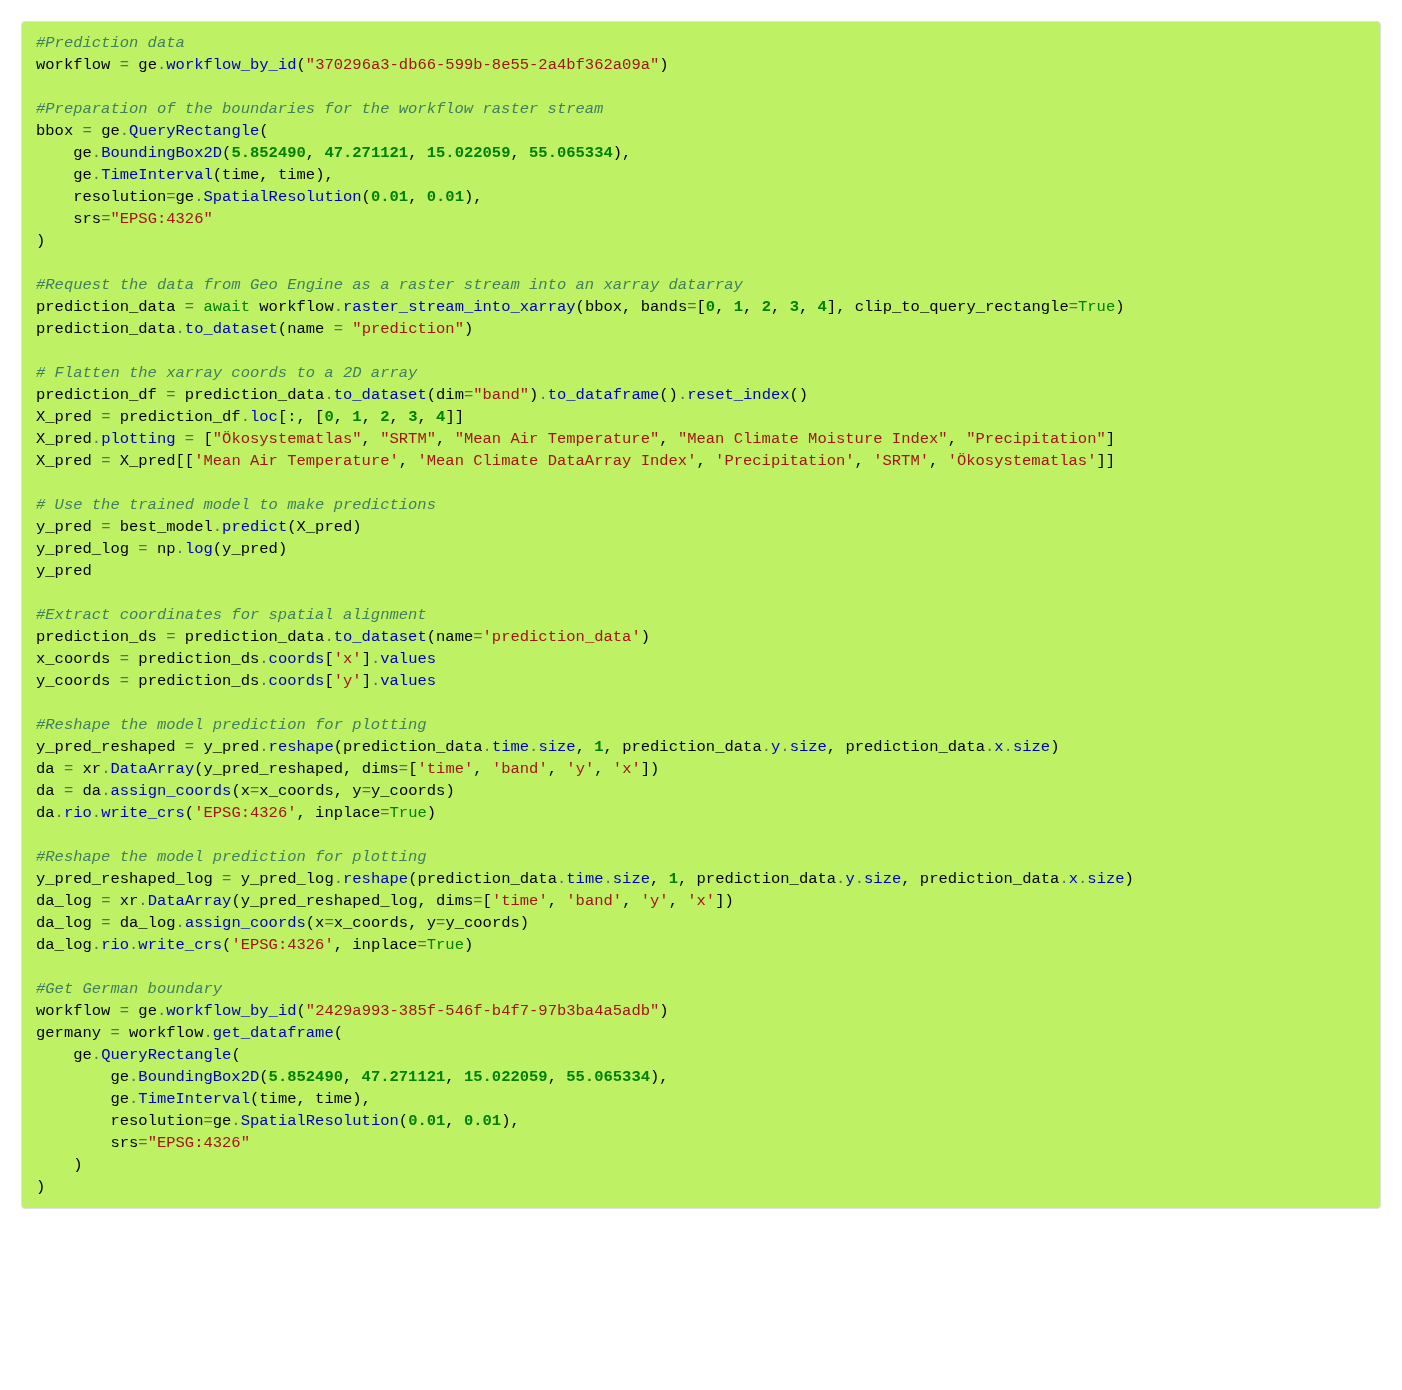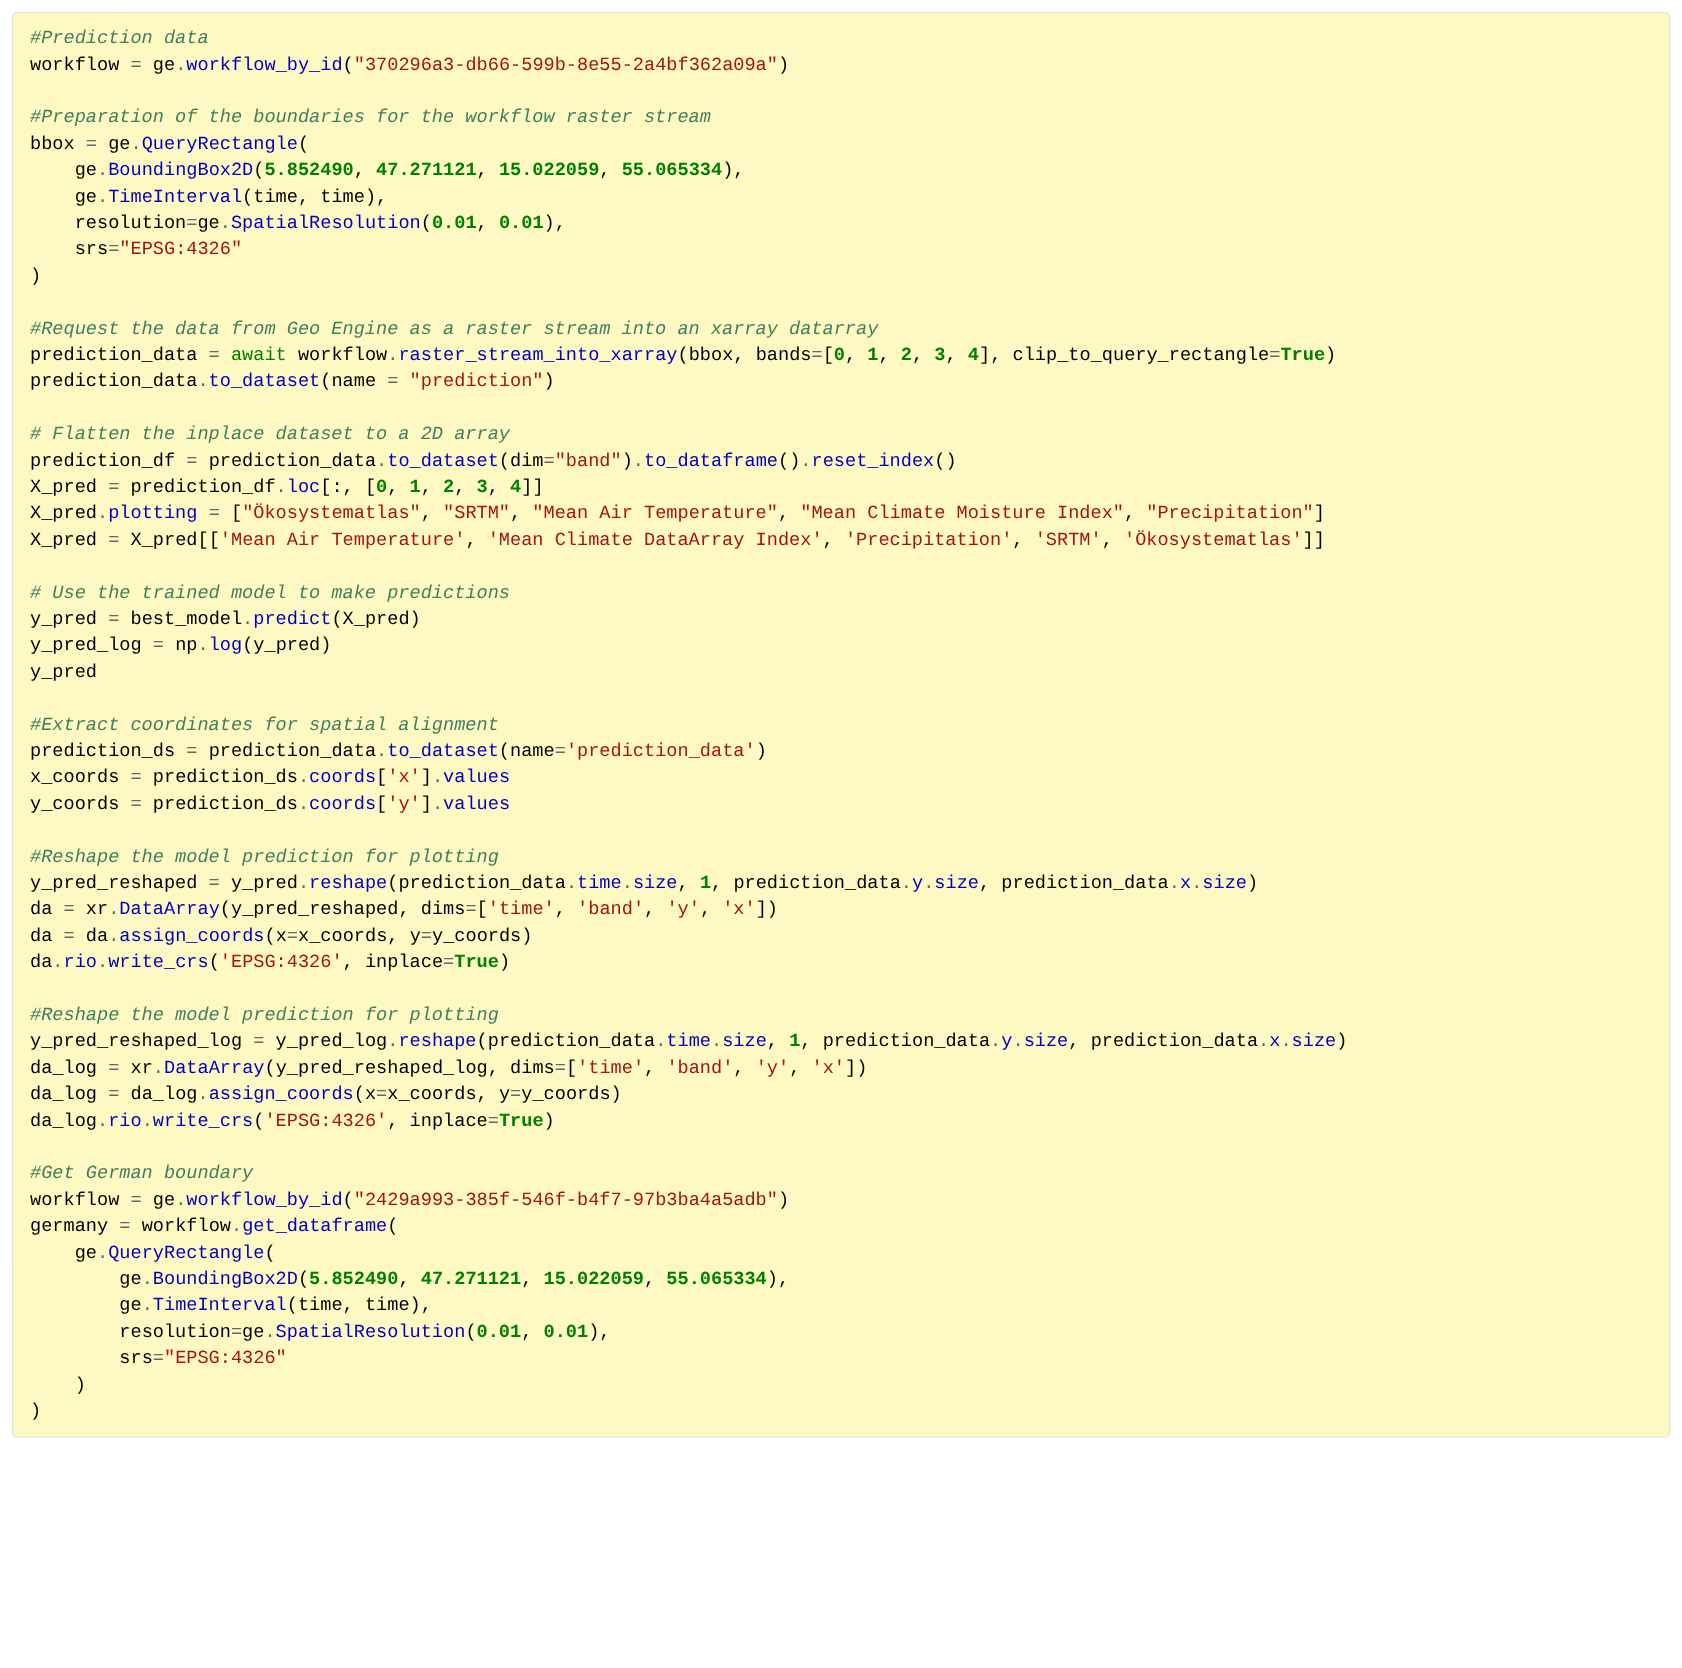--- a/index.html
+++ b/index.html
@@ -2,58 +2,58 @@
 <html><head>
 <meta charset="utf-8">
 <style>
   body {
     margin: 0;
     padding: 0;
     background: #ffffff;
     font-family: "SFMono-Regular", "Menlo", "Consolas", "Liberation Mono", monospace;
   }
   .code-block {
-    background: #fef9c3;
+    background: #bef264;
     border: 1px solid #e0e0e0;
     border-radius: 4px;
     padding: 10px 14px;
-    margin: 10px;
+    margin: 21px;
     font-size: 15.5px;
     line-height: 1.42;
     white-space: pre;
     overflow-x: auto;
     color: #000000;
   }
   .c-comment { color: #3f7f5f; font-style: italic; }
   .c-keyword { color: #008000; font-weight: normal; }
   .c-string  { color: #a31515; }
   .c-number  { color: #008000; font-weight: bold; }
   .c-func    { color: #0000c0; }
   .c-op      { color: #666666; }
-  .c-bool    { color: #008000; font-weight: bold; }
+  .c-bool    { color: #008000; font-weight: normal; }
 </style>
 </head>
 <body>
 
 <div class="code-block"><span class="c-comment">#Prediction data</span>
 <span>workflow</span> <span class="c-op">=</span> <span>ge</span><span class="c-op">.</span><span class="c-func">workflow_by_id</span>(<span class="c-string">"370296a3-db66-599b-8e55-2a4bf362a09a"</span>)
 
 <span class="c-comment">#Preparation of the boundaries for the workflow raster stream</span>
 <span>bbox</span> <span class="c-op">=</span> <span>ge</span><span class="c-op">.</span><span class="c-func">QueryRectangle</span>(
     <span>ge</span><span class="c-op">.</span><span class="c-func">BoundingBox2D</span>(<span class="c-number">5.852490</span>, <span class="c-number">47.271121</span>, <span class="c-number">15.022059</span>, <span class="c-number">55.065334</span>),
     <span>ge</span><span class="c-op">.</span><span class="c-func">TimeInterval</span>(<span>time</span>, <span>time</span>),
     <span>resolution</span><span class="c-op">=</span><span>ge</span><span class="c-op">.</span><span class="c-func">SpatialResolution</span>(<span class="c-number">0.01</span>, <span class="c-number">0.01</span>),
     <span>srs</span><span class="c-op">=</span><span class="c-string">"EPSG:4326"</span>
 )
 
 <span class="c-comment">#Request the data from Geo Engine as a raster stream into an xarray datarray</span>
 <span>prediction_data</span> <span class="c-op">=</span> <span class="c-keyword">await</span> <span>workflow</span><span class="c-op">.</span><span class="c-func">raster_stream_into_xarray</span>(<span>bbox</span>, <span>bands</span><span class="c-op">=</span>[<span class="c-number">0</span>, <span class="c-number">1</span>, <span class="c-number">2</span>, <span class="c-number">3</span>, <span class="c-number">4</span>], <span>clip_to_query_rectangle</span><span class="c-op">=</span><span class="c-bool">True</span>)
 <span>prediction_data</span><span class="c-op">.</span><span class="c-func">to_dataset</span>(<span>name</span> <span class="c-op">=</span> <span class="c-string">"prediction"</span>)
 
-<span class="c-comment"># Flatten the inplace dataset to a 2D array</span>
+<span class="c-comment"># Flatten the xarray coords to a 2D array</span>
 <span>prediction_df</span> <span class="c-op">=</span> <span>prediction_data</span><span class="c-op">.</span><span class="c-func">to_dataset</span>(<span>dim</span><span class="c-op">=</span><span class="c-string">"band"</span>)<span class="c-op">.</span><span class="c-func">to_dataframe</span>()<span class="c-op">.</span><span class="c-func">reset_index</span>()
 <span>X_pred</span> <span class="c-op">=</span> <span>prediction_df</span><span class="c-op">.</span><span class="c-func">loc</span>[:, [<span class="c-number">0</span>, <span class="c-number">1</span>, <span class="c-number">2</span>, <span class="c-number">3</span>, <span class="c-number">4</span>]]
 <span>X_pred</span><span class="c-op">.</span><span class="c-func">plotting</span> <span class="c-op">=</span> [<span class="c-string">"Ökosystematlas"</span>, <span class="c-string">"SRTM"</span>, <span class="c-string">"Mean Air Temperature"</span>, <span class="c-string">"Mean Climate Moisture Index"</span>, <span class="c-string">"Precipitation"</span>]
 <span>X_pred</span> <span class="c-op">=</span> <span>X_pred</span>[[<span class="c-string">'Mean Air Temperature'</span>, <span class="c-string">'Mean Climate DataArray Index'</span>, <span class="c-string">'Precipitation'</span>, <span class="c-string">'SRTM'</span>, <span class="c-string">'Ökosystematlas'</span>]]
 
 <span class="c-comment"># Use the trained model to make predictions</span>
 <span>y_pred</span> <span class="c-op">=</span> <span>best_model</span><span class="c-op">.</span><span class="c-func">predict</span>(<span>X_pred</span>)
 <span>y_pred_log</span> <span class="c-op">=</span> <span>np</span><span class="c-op">.</span><span class="c-func">log</span>(<span>y_pred</span>)
 <span>y_pred</span>
 

